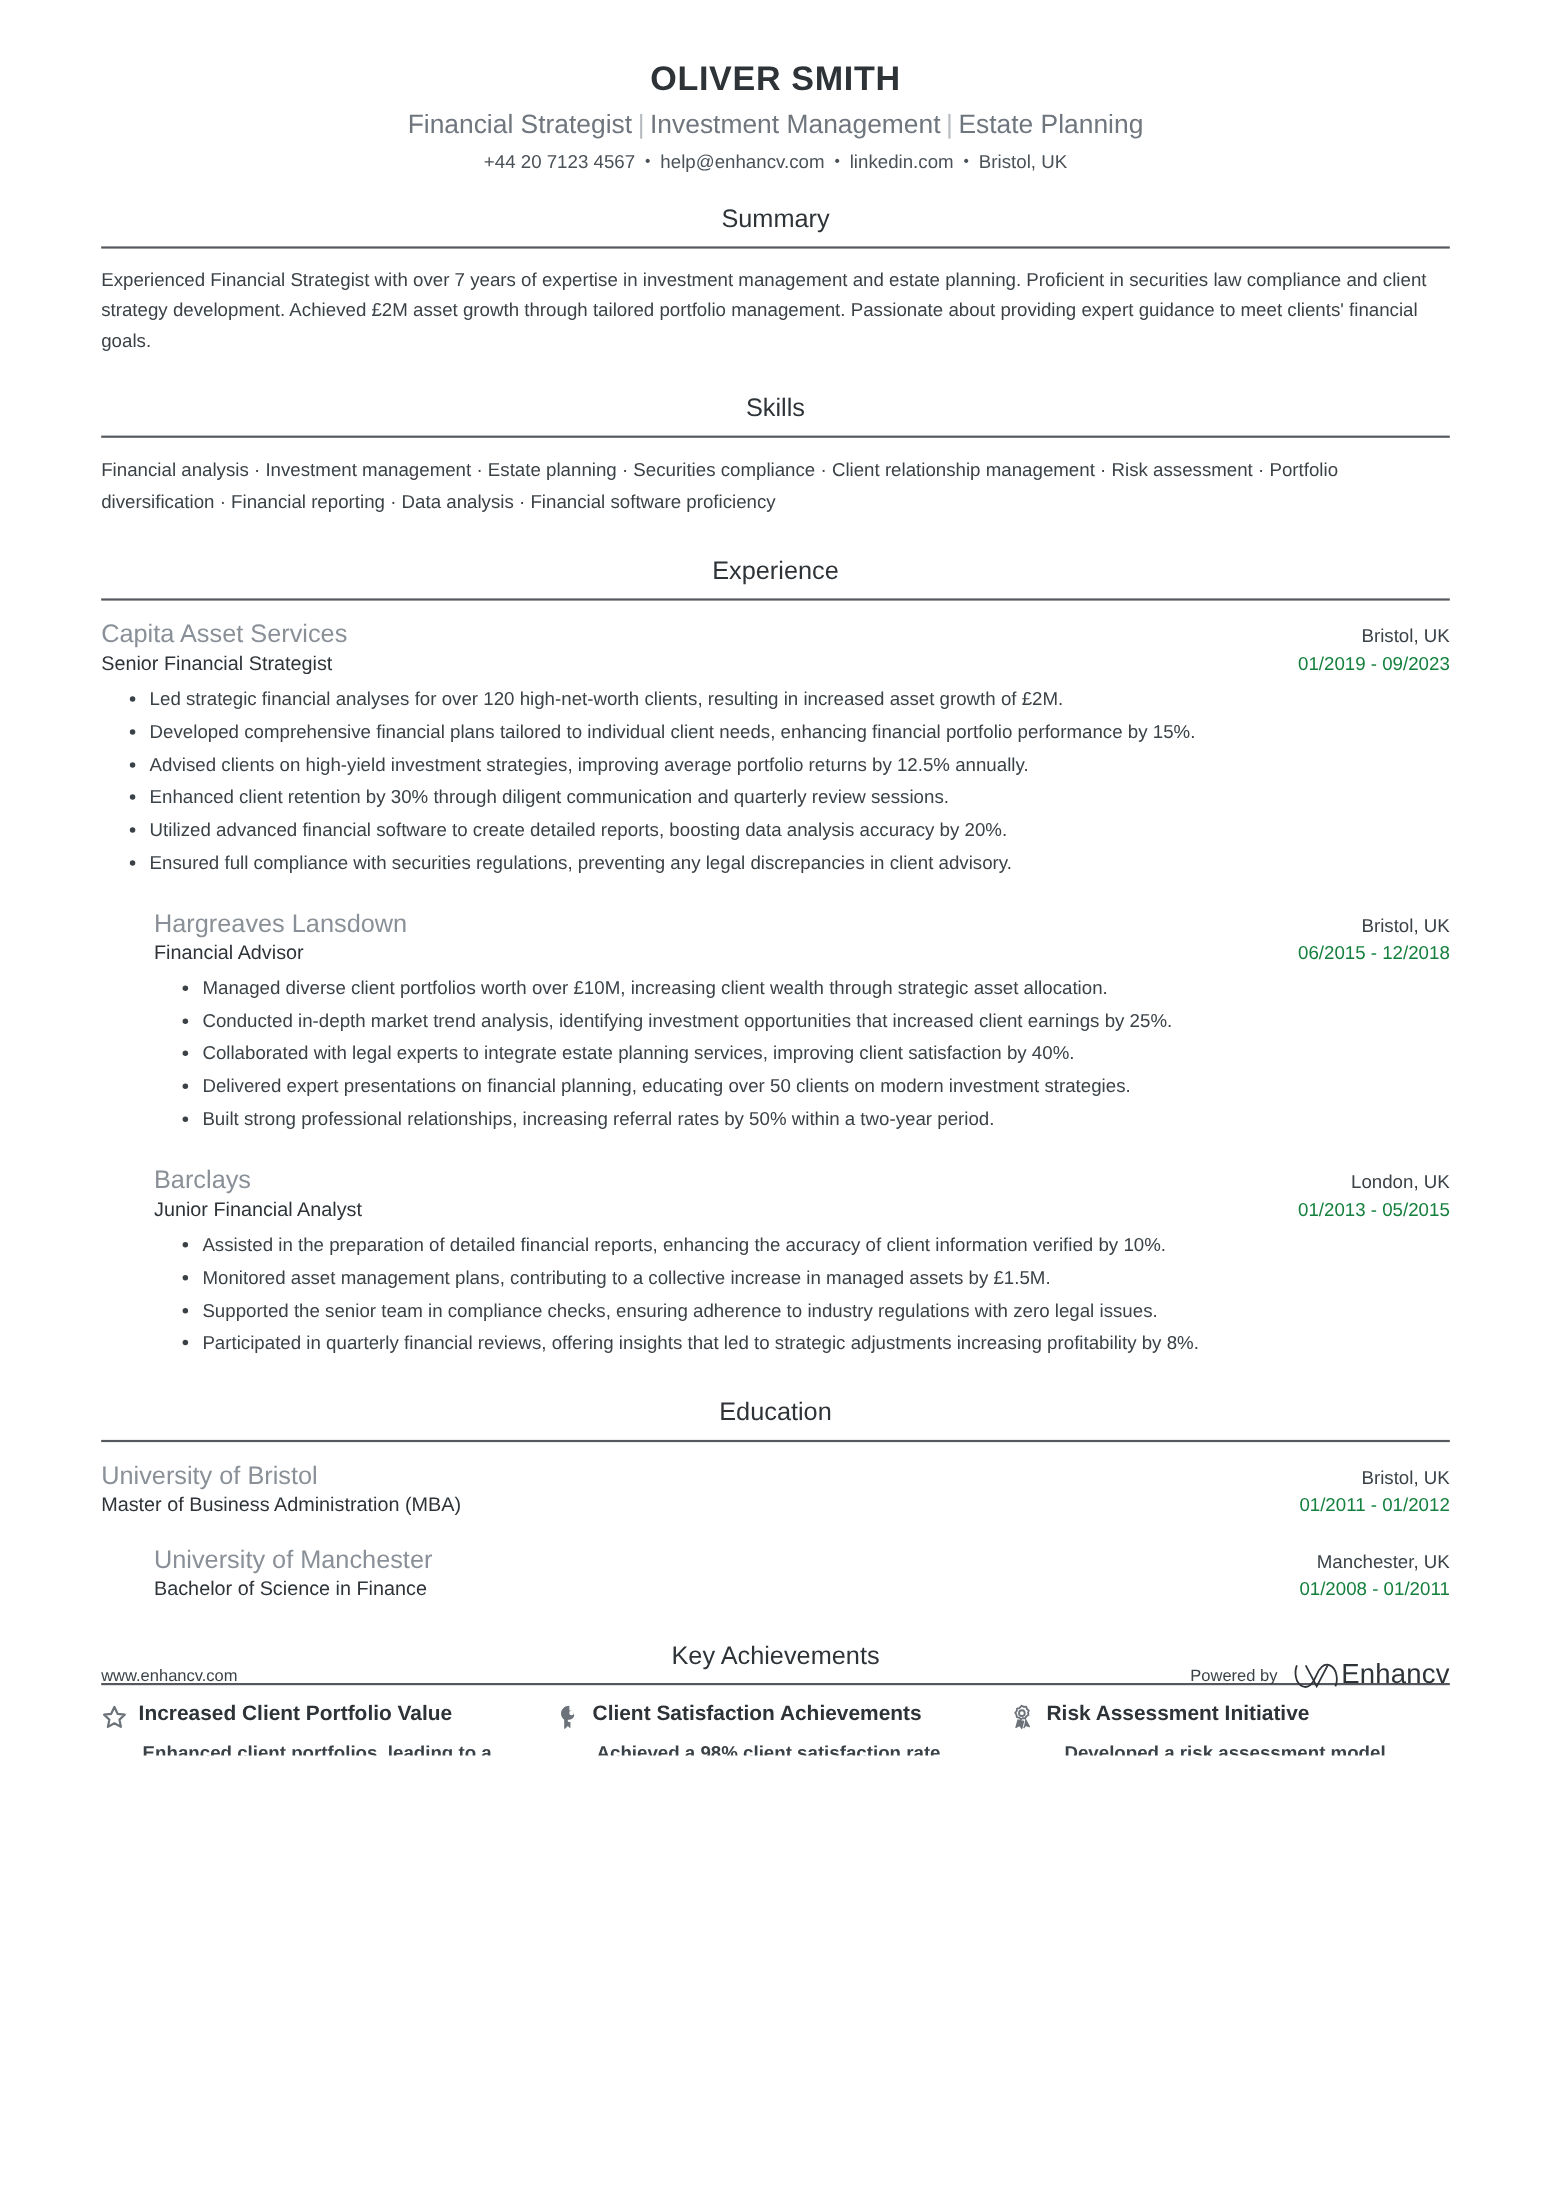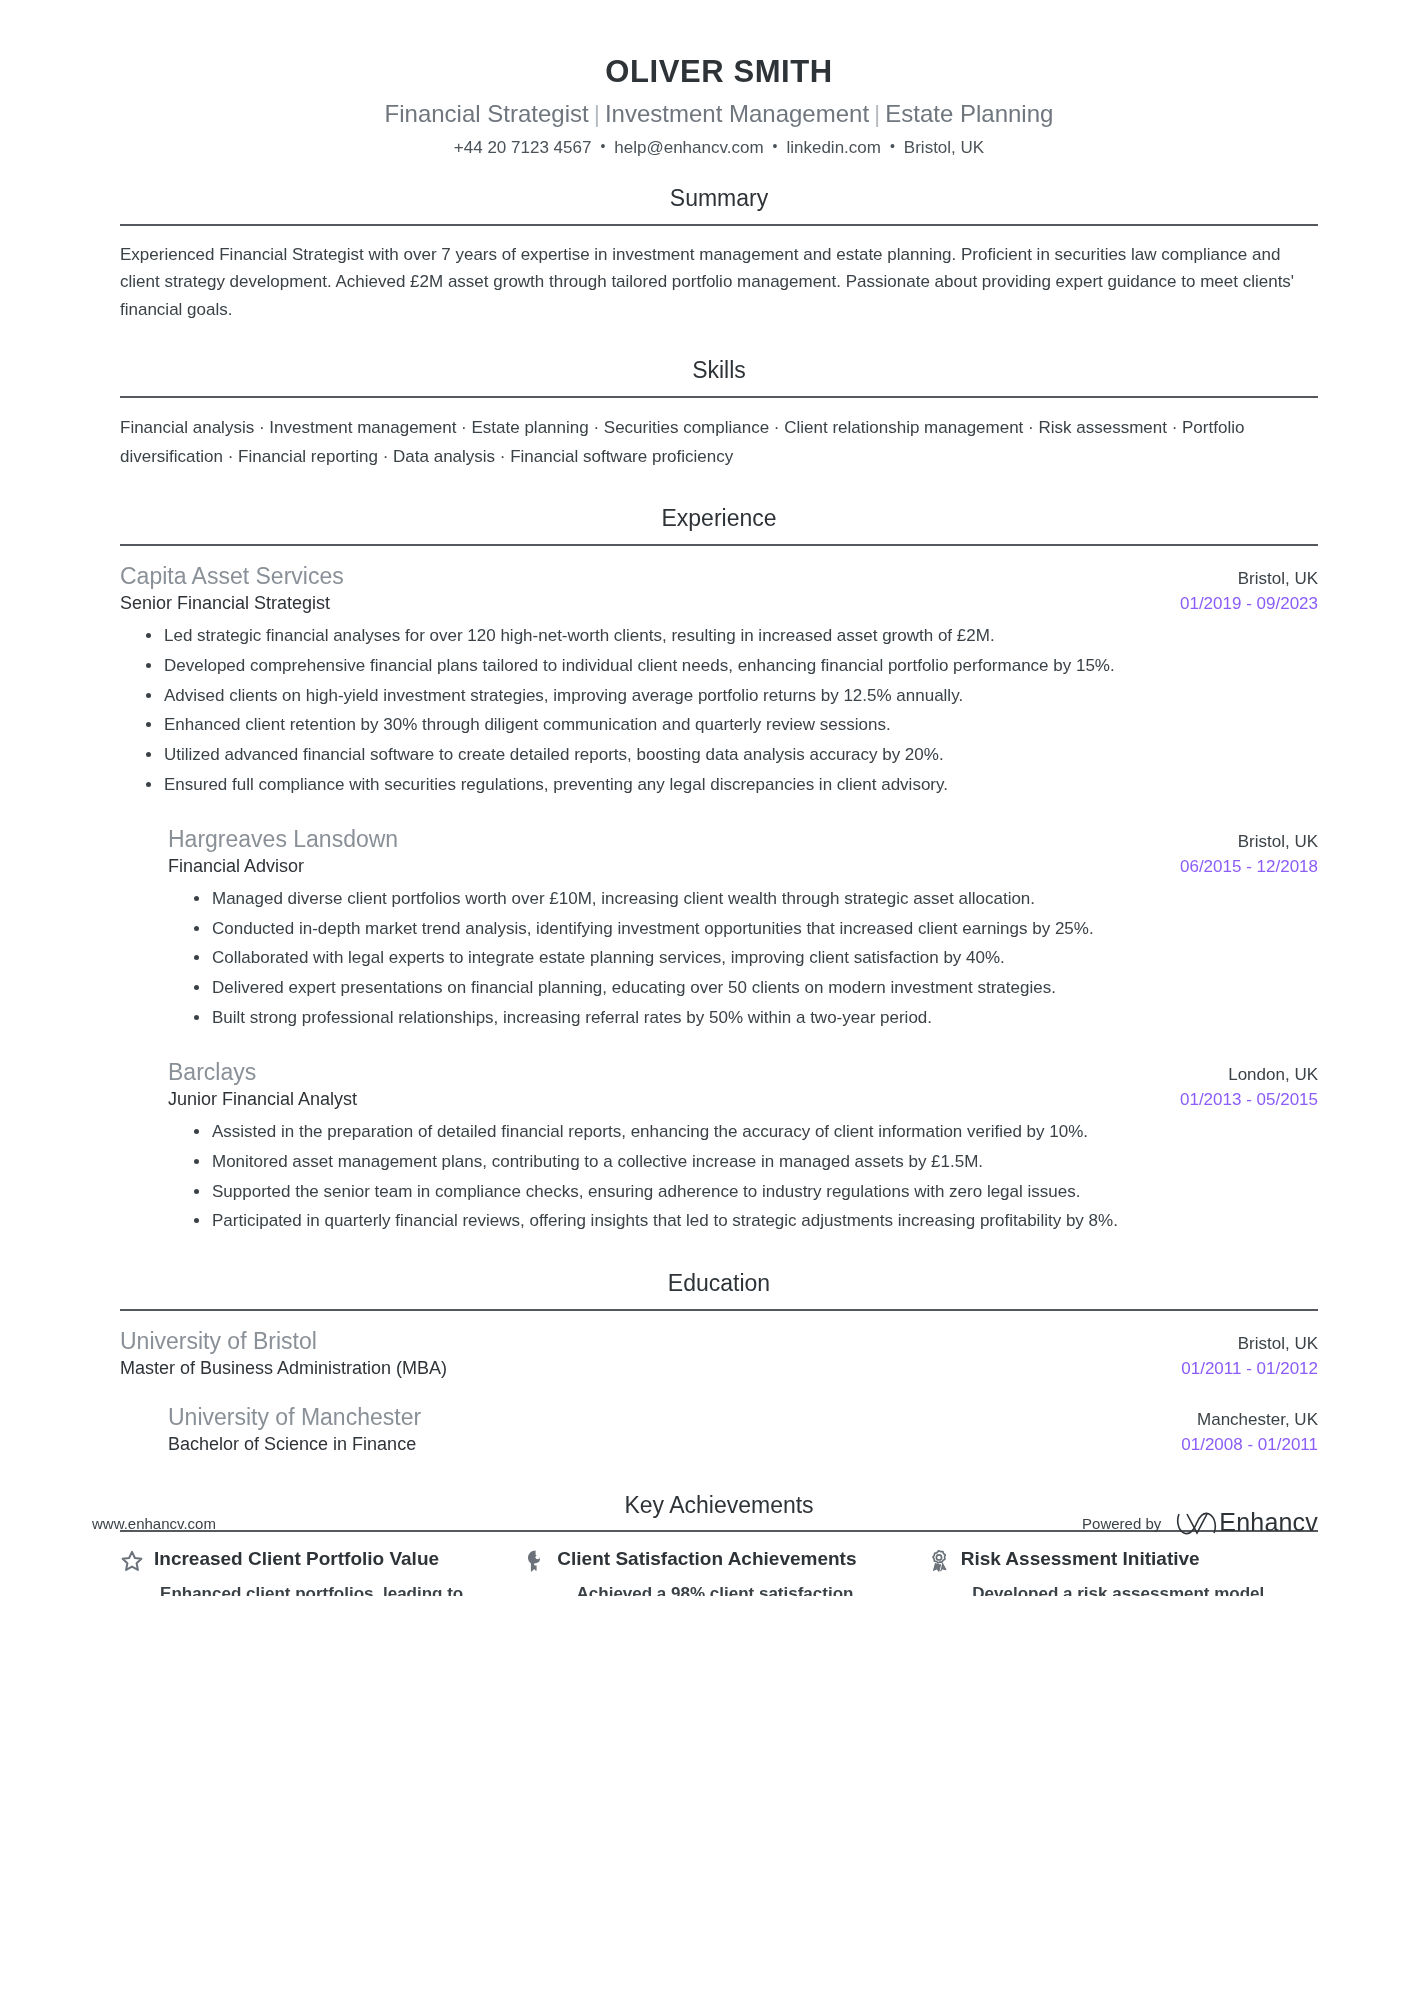--- a/index.html
+++ b/index.html
@@ -13,21 +13,21 @@
     font-family: "Liberation Sans", sans-serif;
     color: #2f3640;
     -webkit-font-smoothing: antialiased;
   }
 
   .page {
     position: relative;
     width: 1410px;
     height: 1596px;
     box-sizing: border-box;
-    padding: 55px 92px 0 120px;
+    padding: 55px 92px 0 92px;
     background: #ffffff;
     overflow: hidden;
   }
 
   
   .header { text-align: center; }
   .name {
     font-size: 31px;
     font-weight: bold;
     letter-spacing: 0.6px;
@@ -112,21 +112,21 @@
     line-height: 1.32;
     white-space: nowrap;
   }
   .role {
     font-size: 18px;
     color: #2e3338;
     line-height: 1.42;
   }
   .dates {
     font-size: 17px;
-    color: #8b5cf6;
+    color: #15803d;
     line-height: 1.42;
     white-space: nowrap;
   }
 
   ul.bullets {
     margin: 6px 0 0 0;
     padding: 0 0 0 26px;
     list-style: none;
   }
   ul.bullets li {

